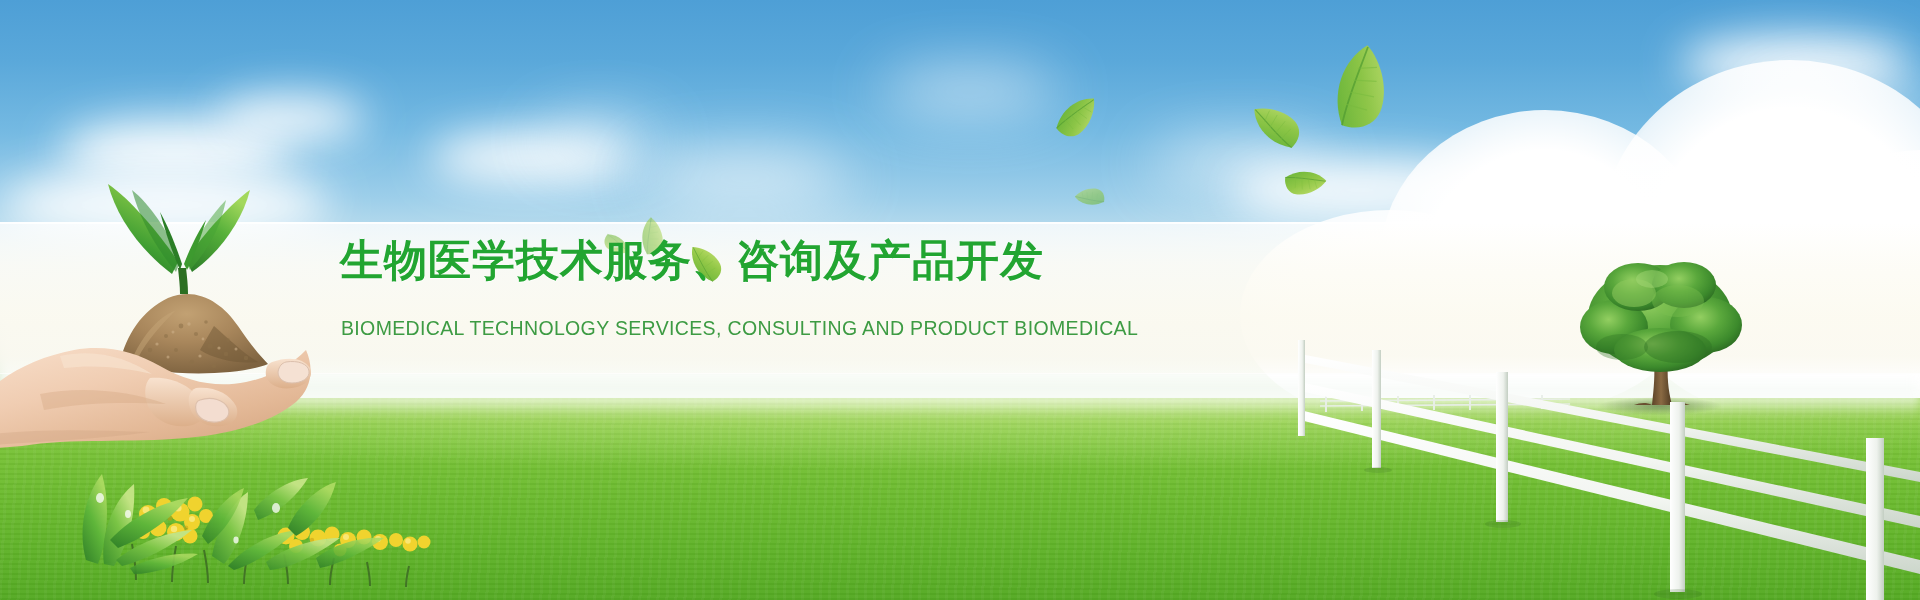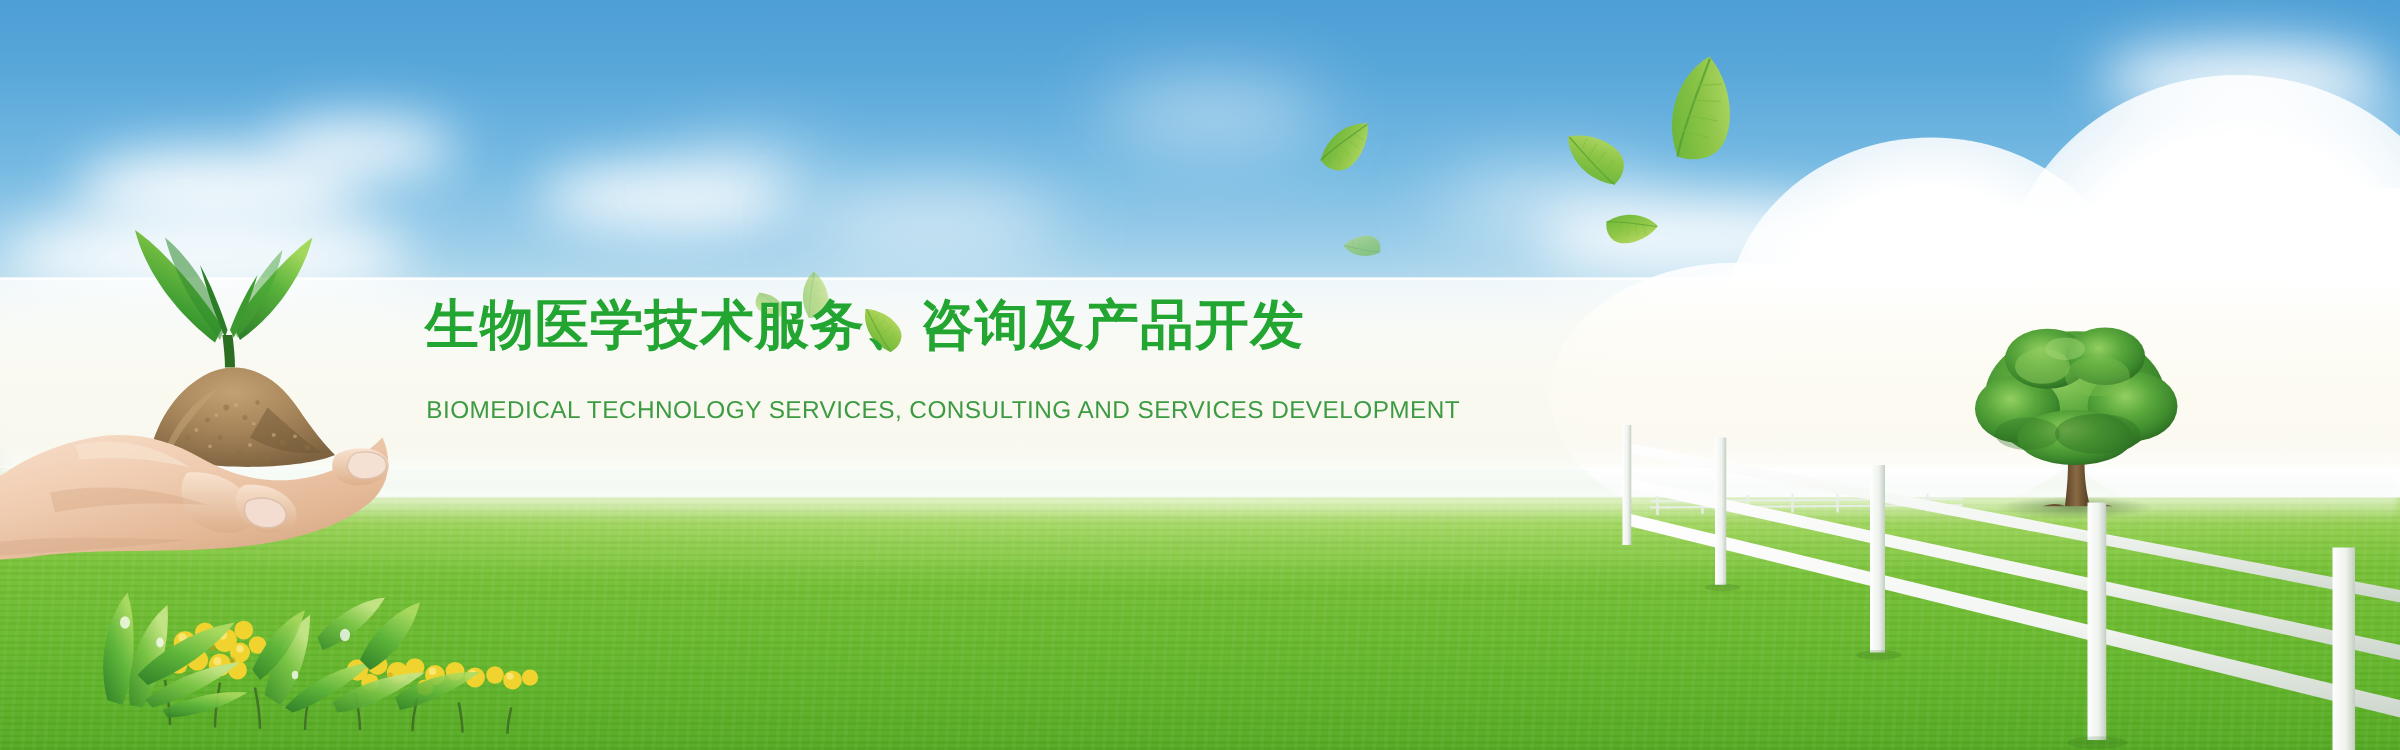--- a/index.html
+++ b/index.html
@@ -603,15 +603,15 @@
             <path d="M16 26 L29 18"></path>
   </g>
 </svg>
       </div>
     </div>
 
   <div class="text-band"></div>
 
   <h1 class="headline">生物医学技术服务、咨询及产品开发</h1>
 
-  <div class="subline">BIOMEDICAL TECHNOLOGY SERVICES, CONSULTING AND SERVICES DEVELOPMENT</div>
+  <div class="subline">BIOMEDICAL TECHNOLOGY SERVICES, CONSULTING AND PRODUCT BIOMEDICAL</div>
 
 </div>
 
 </body></html>

